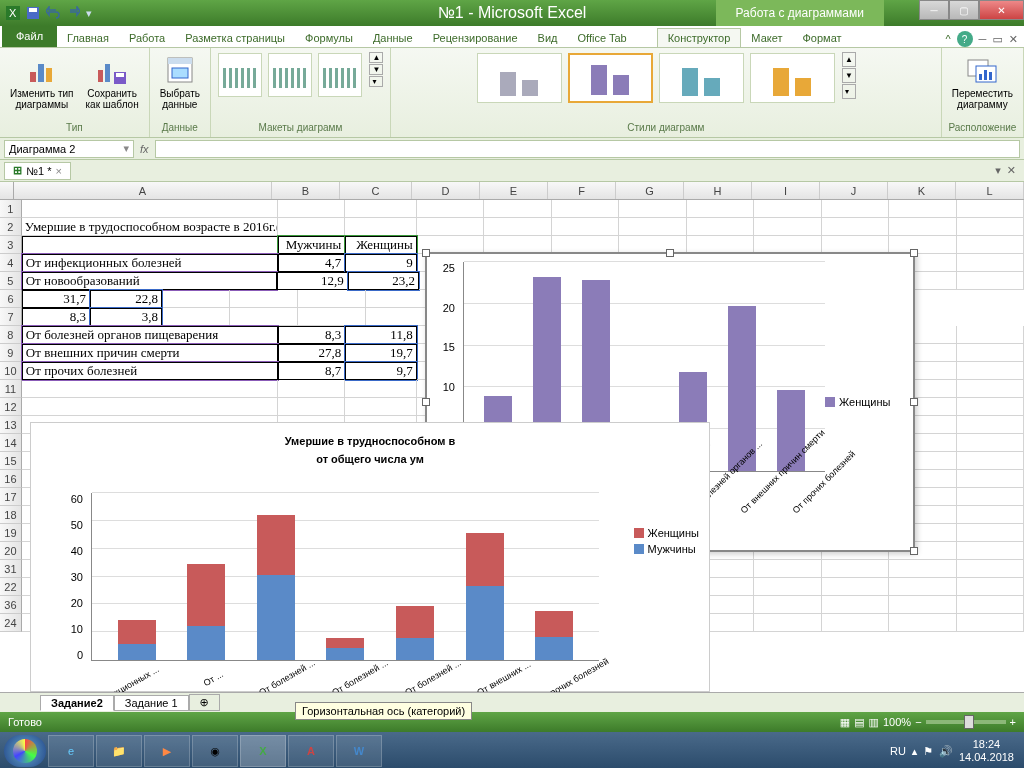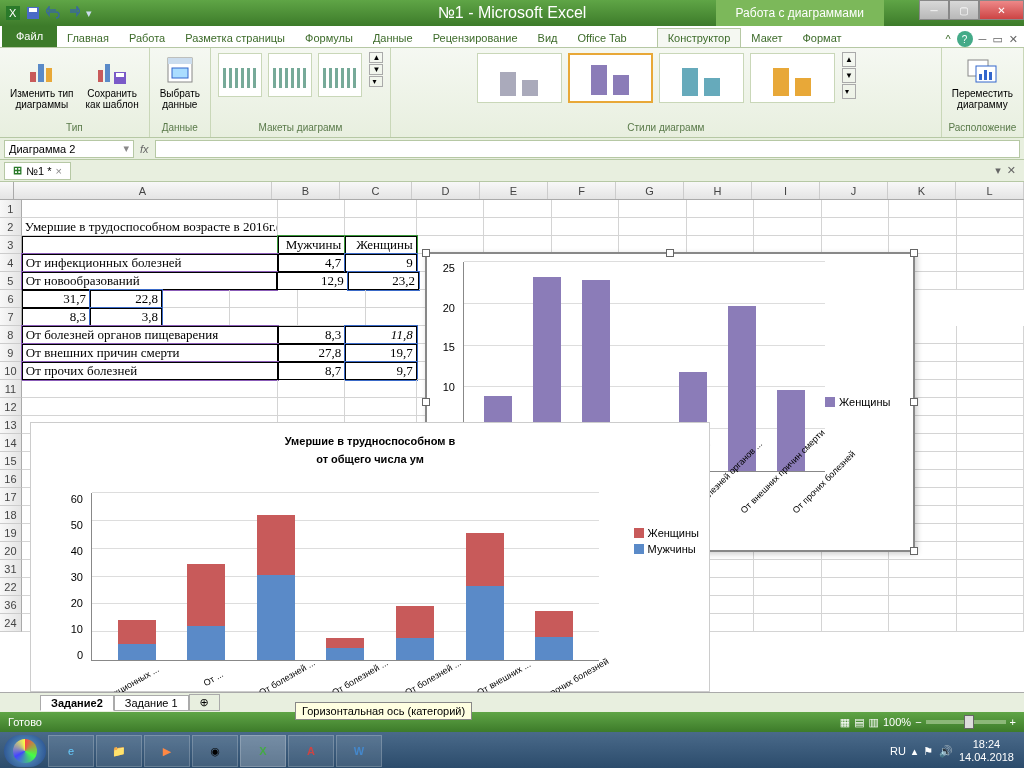--- a/index.html
+++ b/index.html
@@ -393,21 +393,21 @@
         <div class="cell" style="width: 68px;"></div>
         <div class="cell" style="width: 68px;"></div>
         <div class="cell" style="width: 68px;"></div>
         <div class="cell" style="width: 68px;"></div>
         <div class="cell" style="width: 68px;"></div>
       </div>
       <div class="row">
         <div class="rh">8</div>
         <div class="cell bordered sel-purple" style="width: 258px;">От болезней органов пищеварения</div>
         <div class="cell bordered num" style="width: 68px;">8,3</div>
-        <div class="cell bordered sel-blue num" style="width: 72px; font-style: italic;">11,8</div>
+        <div class="cell bordered sel-blue num" style="width: 72px;">11,8</div>
         <div class="cell" style="width: 68px;"></div>
         <div class="cell" style="width: 68px;"></div>
         <div class="cell" style="width: 68px;"></div>
         <div class="cell" style="width: 68px;"></div>
         <div class="cell" style="width: 68px;"></div>
         <div class="cell" style="width: 68px;"></div>
         <div class="cell" style="width: 68px;"></div>
         <div class="cell" style="width: 68px;"></div>
         <div class="cell" style="width: 68px;"></div>
       </div>

